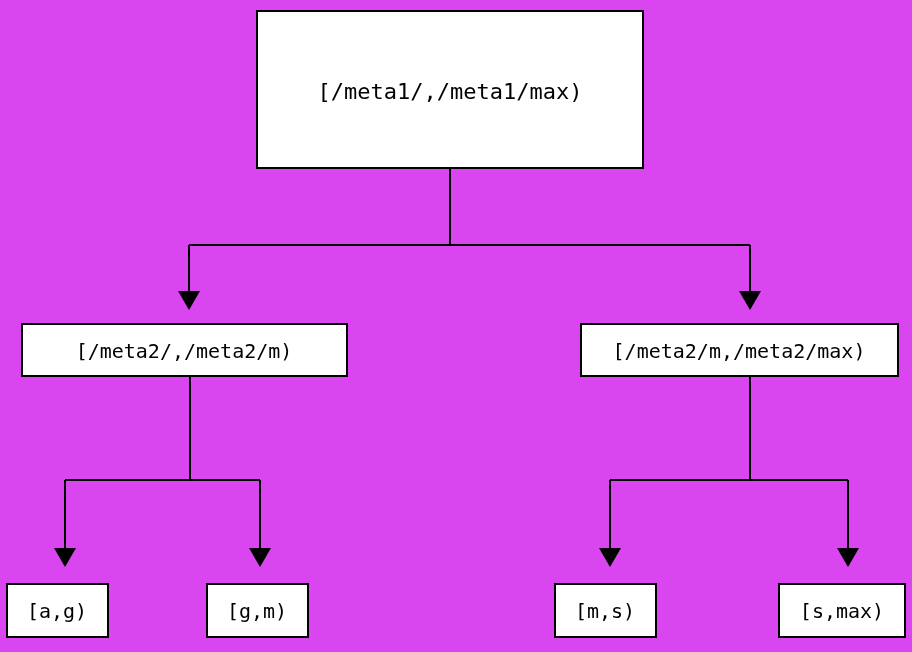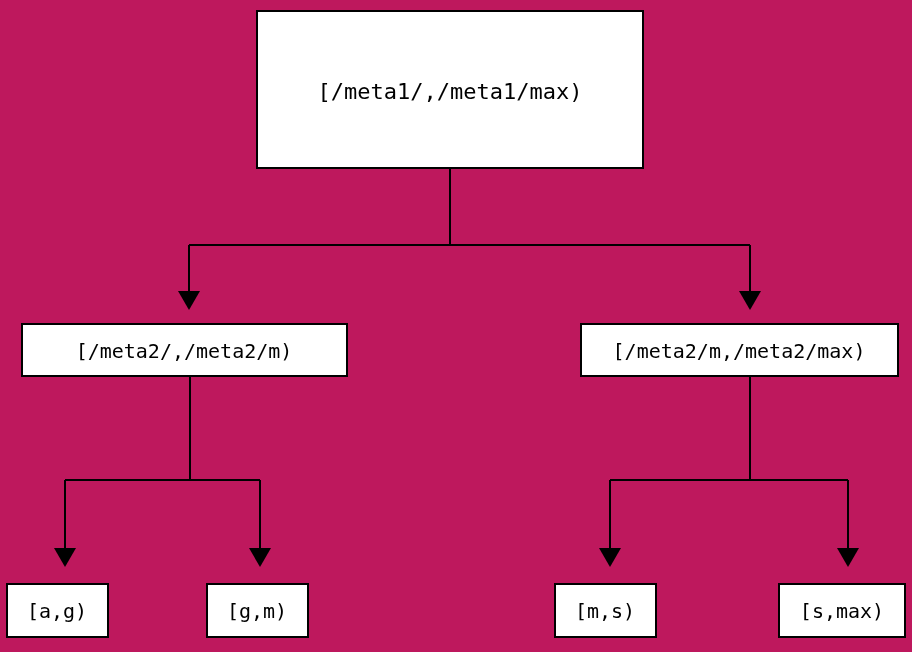--- a/index.html
+++ b/index.html
@@ -10,21 +10,21 @@
   body {
     width: 912px;
     height: 652px;
     font-family: "DejaVu Sans Mono", "Liberation Mono", monospace;
     overflow: hidden;
   }
   #diagram-root {
     position: relative;
     width: 912px;
     height: 652px;
-    background: #be185d;
+    background: #d946ef;
   }
   svg#tree-svg {
     position: absolute;
     top: 0;
     left: 0;
     width: 912px;
     height: 652px;
     display: block;
   }
   .node-box {

